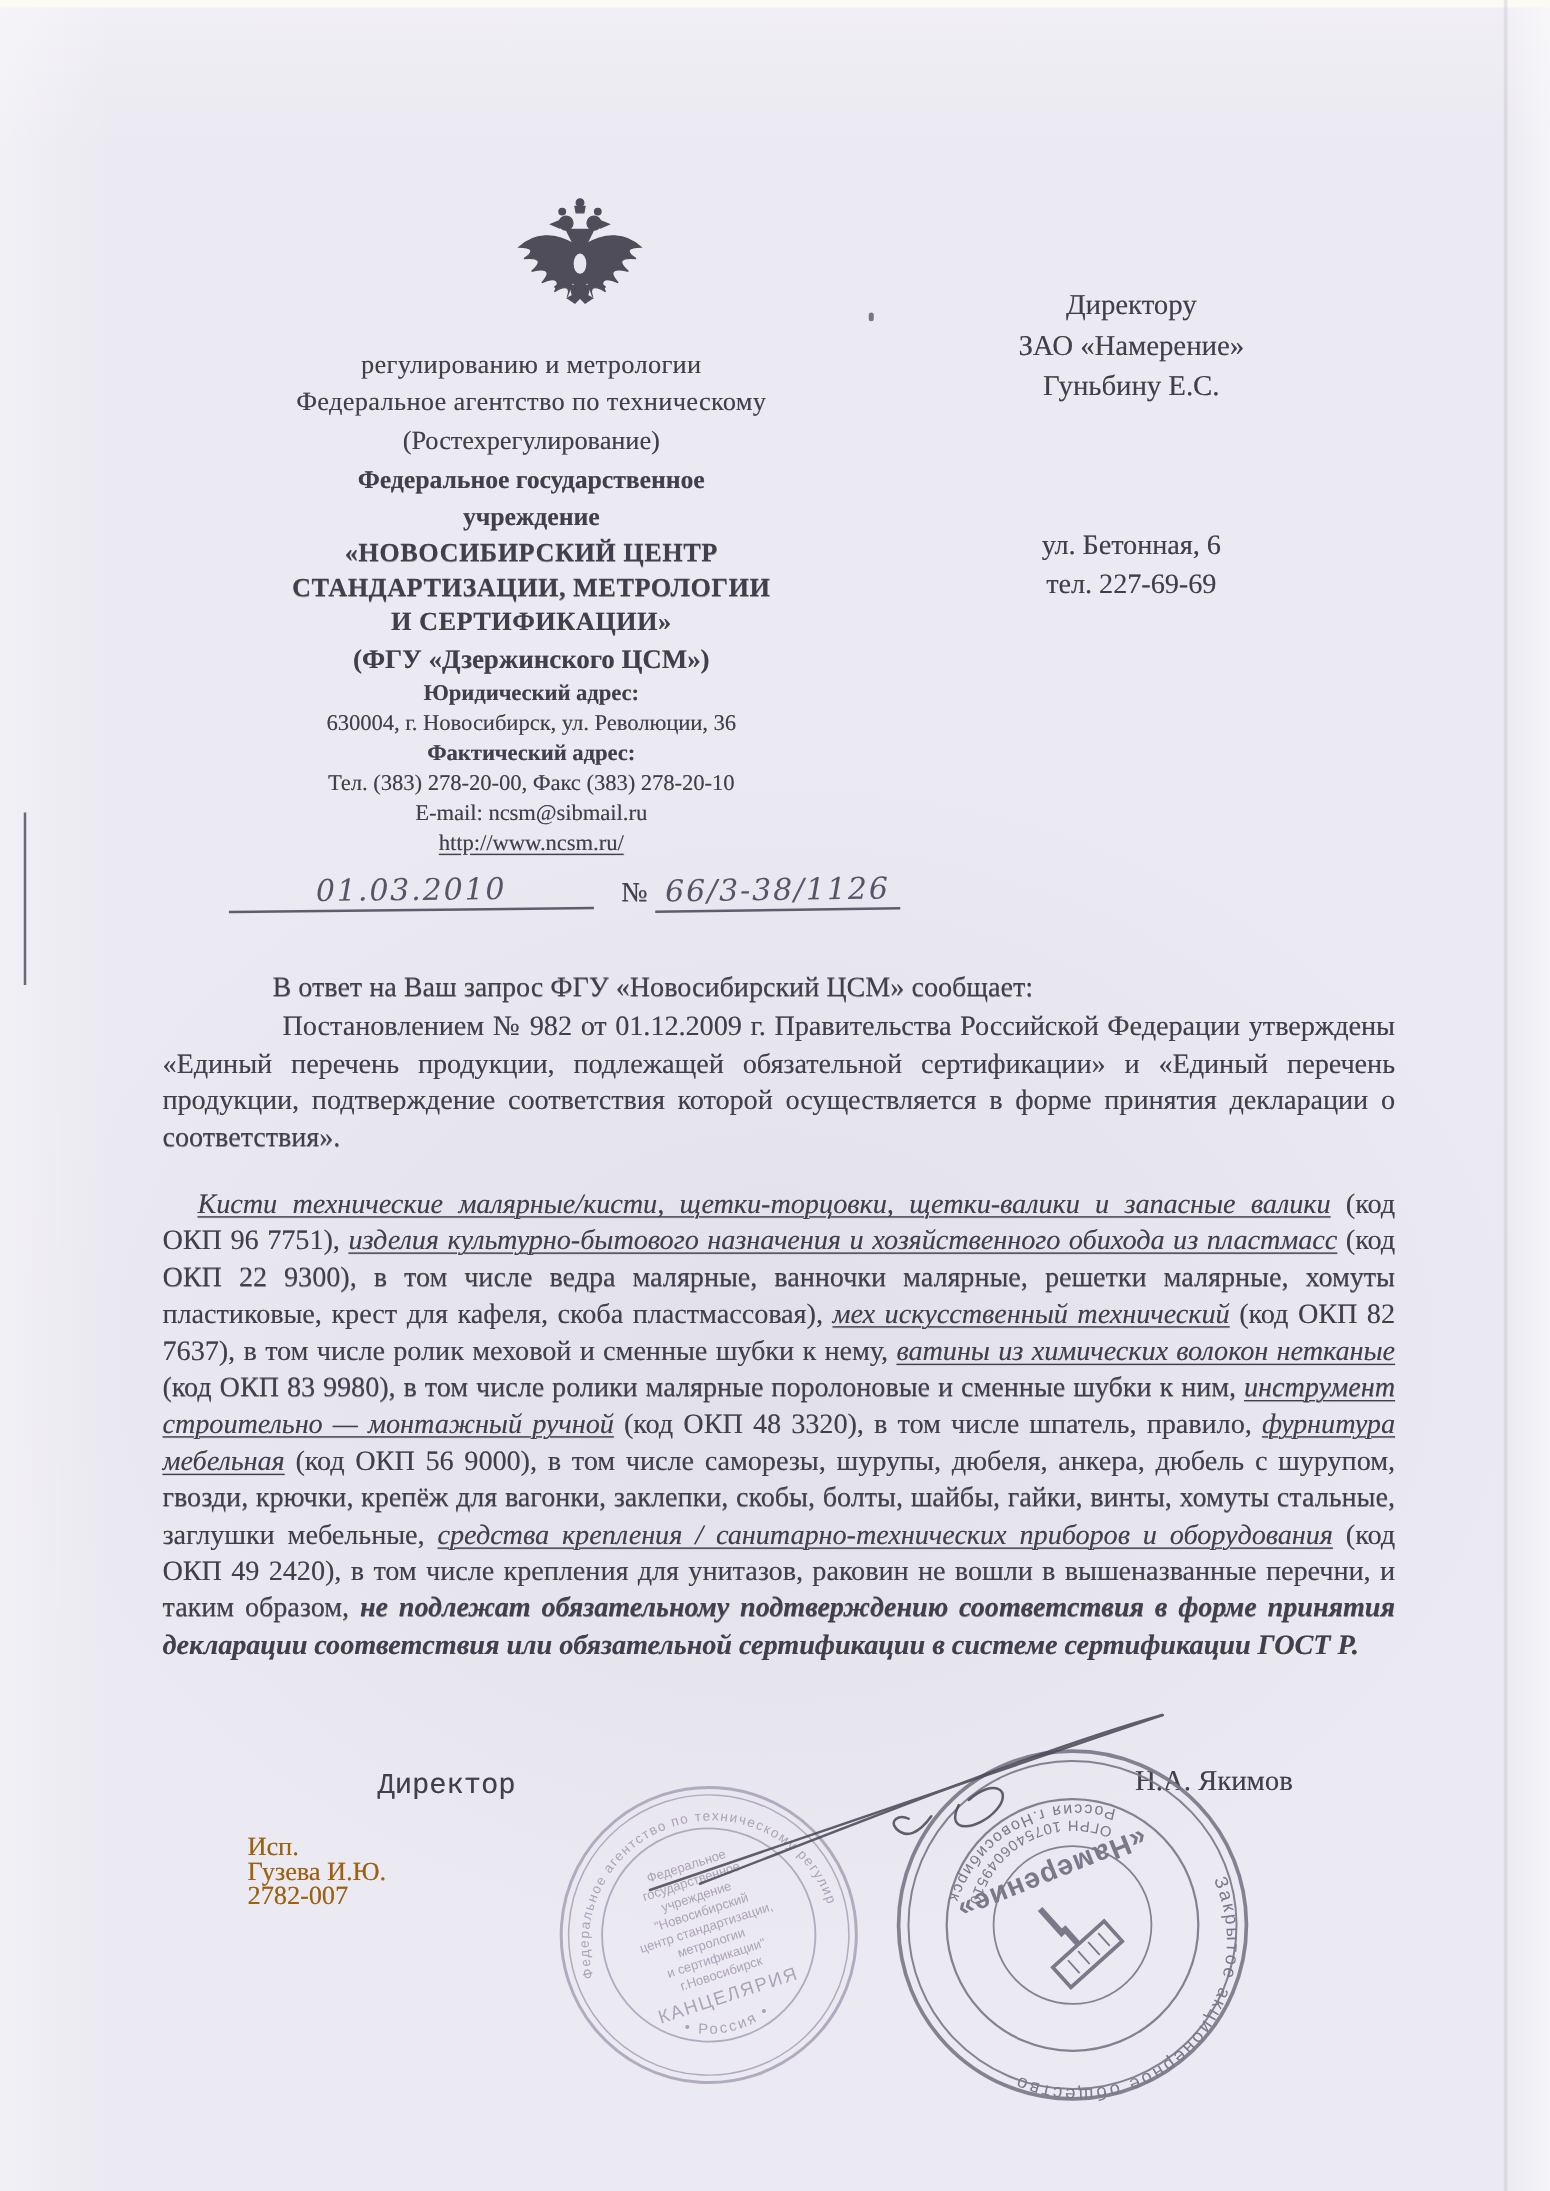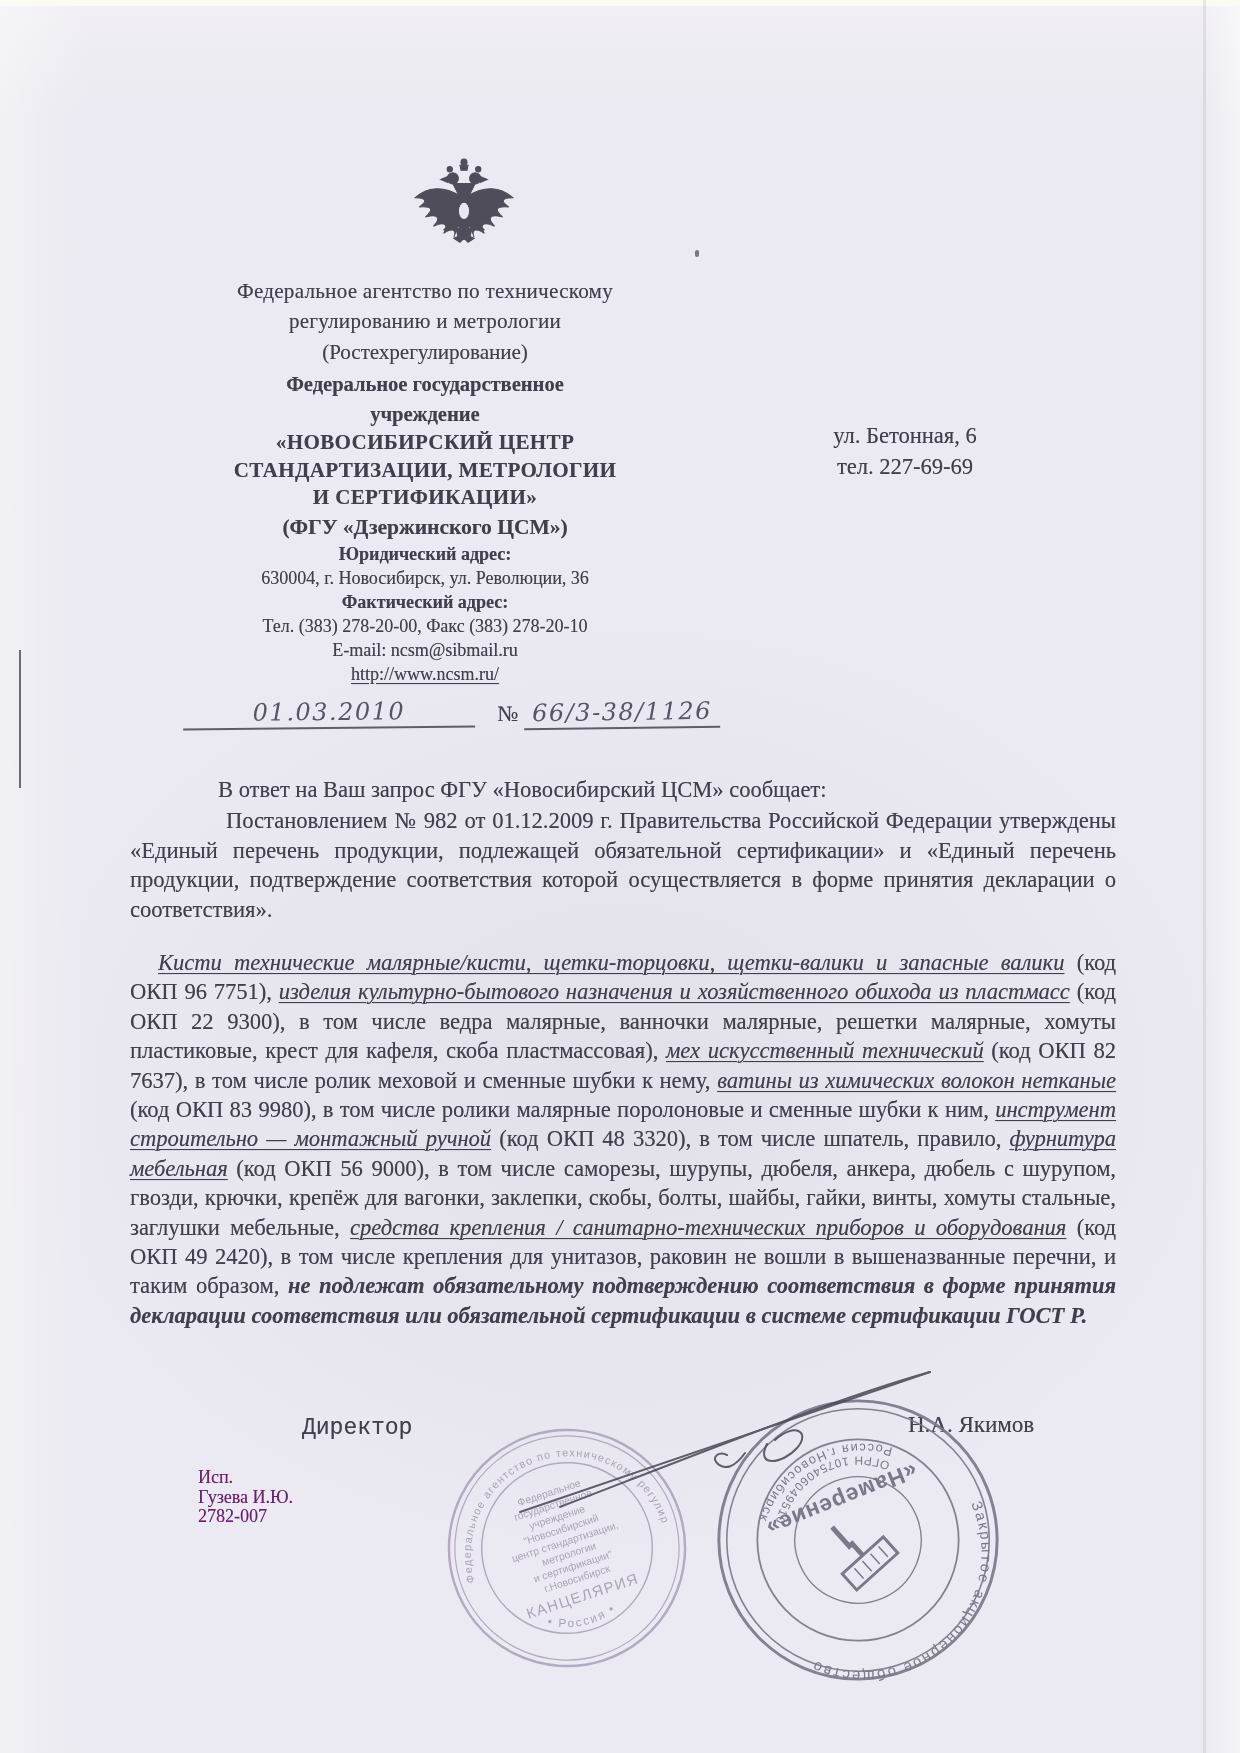--- a/index.html
+++ b/index.html
@@ -50,21 +50,21 @@
 
   .para{left:130px;width:986px;font-size:22.5px;text-align:justify;}
   .para1{top:806px;line-height:29.5px;text-indent:96px;}
   .para2{top:948px;line-height:29.4px;text-indent:28px;}
   .seg-underline-italic{font-style:italic;text-decoration:underline;text-underline-offset:3px;text-decoration-thickness:1px;}
   .seg-bold-italic{font-weight:bold;font-style:italic;}
 
   .signoff-title{left:302px;top:1415px;font-size:23px;font-family:Liberation Mono, monospace;}
   .signoff-name{left:908px;top:1412px;font-size:23px;}
 
-  .executor{left:198px;top:1468px;font-size:18px;line-height:19.5px;color:#701a75;}
+  .executor{left:198px;top:1468px;font-size:21px;line-height:19.5px;color:#a16207;}
 
   svg text{font-family:"Liberation Sans","DejaVu Sans",sans-serif;}
 </style>
 </head>
 <body>
 
 <div class="page">
   <div class="l top-strip"></div>
   <div class="l fold"></div>
   <div class="l edge-line"></div>
@@ -92,37 +92,42 @@
 
       <ellipse cx="60" cy="57" rx="5" ry="8" fill="#e8e6ee" stroke="none"></ellipse>
 
       <path d="M52,74 L68,74 L66,82 L70,84 L64,88 L60,84 L56,88 L50,84 L54,82 z"></path>
 
       <path d="M48,70 l-8,6 M72,70 l8,6" fill="none" stroke-width="2"></path>
     </g>
   </svg>
 
   <div class="l sender scan">
+    <div class="agency">регулированию и метрологии</div>
     <div class="agency">Федеральное агентство по техническому</div>
-    <div class="agency">регулированию и метрологии</div>
     <div class="rosteh">(Ростехрегулирование)</div>
     <div class="org-b">Федеральное государственное</div>
     <div class="org-b">учреждение</div>
     <div class="org-caps">«НОВОСИБИРСКИЙ ЦЕНТР</div>
     <div class="org-caps">СТАНДАРТИЗАЦИИ, МЕТРОЛОГИИ</div>
     <div class="org-caps">И СЕРТИФИКАЦИИ»</div>
     <div class="fgu">(ФГУ «Дзержинского ЦСМ»)</div>
     <div class="addr-b">Юридический адрес:</div>
     <div class="addr">630004, г. Новосибирск, ул. Революции, 36</div>
     <div class="addr-b">Фактический адрес:</div>
     <div class="addr">Тел. (383) 278-20-00, Факс (383) 278-20-10</div>
     <div class="addr">E-mail: ncsm@sibmail.ru</div>
     <div class="addr site">http://www.ncsm.ru/</div>
   </div>
 
+  <div class="l recipient scan">
+    <div>Директору</div>
+    <div>ЗАО «Намерение»</div>
+    <div>Гуньбину Е.С.</div>
+  </div>
   <div class="l recipient-addr scan">
     <div>ул. Бетонная, 6</div>
     <div>тел. 227-69-69</div>
   </div>
 
   <div class="l ref">
     <div class="ref-date hand">01.03.2010</div>
     <div class="ref-no scan">№</div>
     <div class="ref-num hand">66/3-38/1126</div>
   </div>

